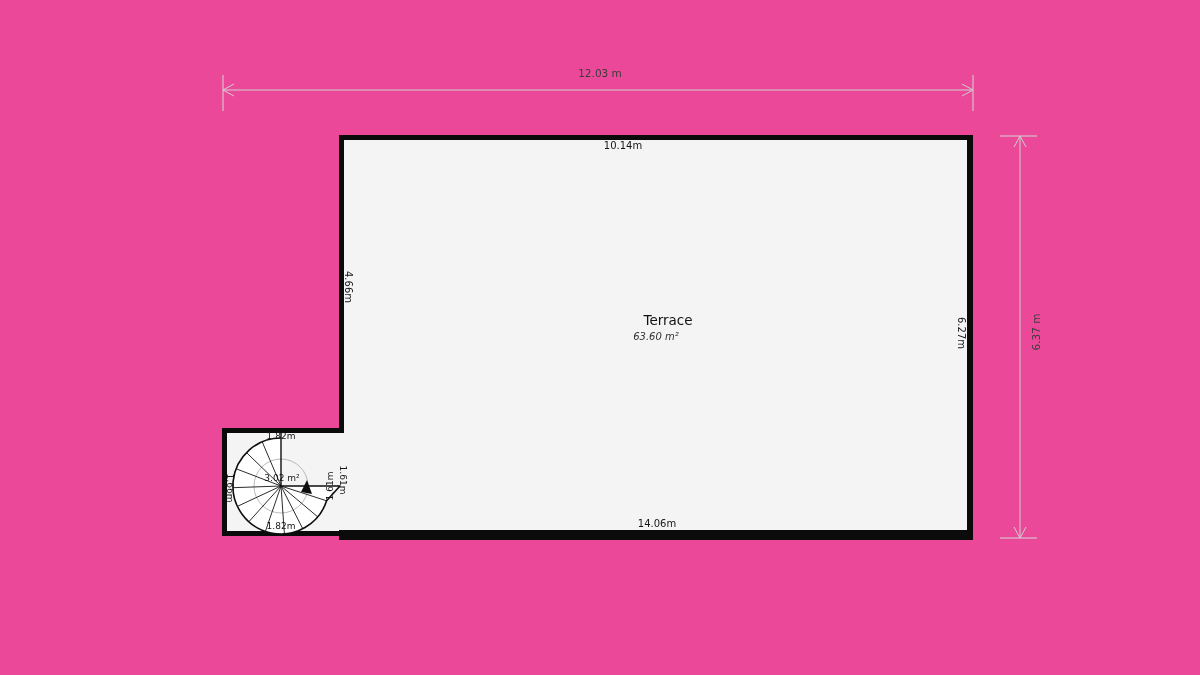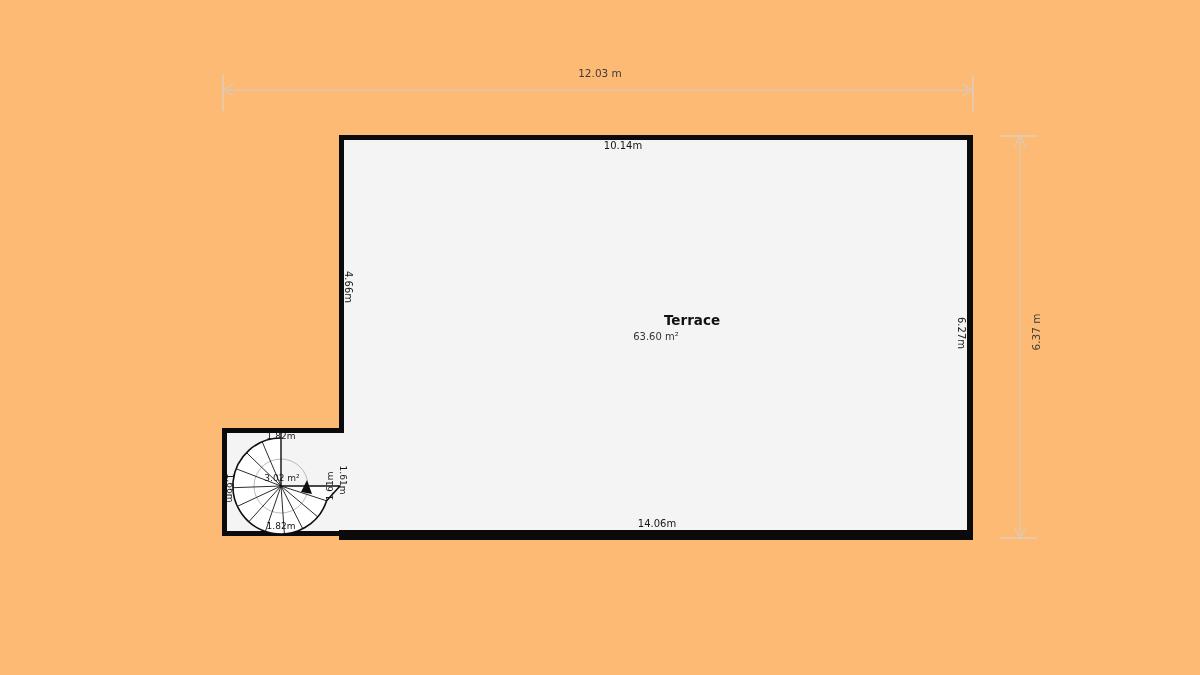--- a/index.html
+++ b/index.html
@@ -1,17 +1,17 @@
 <!DOCTYPE html>
 <html><head>
 <meta charset="utf-8">
 <style>
   html,body { margin:0; padding:0; background:#fff; }
   .canvas {
-    position:relative; width:1200px; height:675px; background:#fdba74;
+    position:relative; width:1200px; height:675px; background:#ec4899;
     font-family:"DejaVu Sans", sans-serif; overflow:hidden;
   }
   .fill { position:absolute; background:#f4f4f4; z-index:1; }
   .wall { position:absolute; background:#0b0b0b; z-index:3; }
   .lbl  { position:absolute; transform:translate(-50%,-50%); white-space:nowrap;
           font-size:10px; color:#161616; z-index:5; }
   .lbl.rot90  { transform:translate(-50%,-50%) rotate(90deg); }
   .lbl.rotm90 { transform:translate(-50%,-50%) rotate(-90deg); }
   .dim-lbl { position:absolute; transform:translate(-50%,-50%); white-space:nowrap;
              font-size:10.5px; color:#3c3c3c; z-index:5; }
@@ -55,22 +55,22 @@
   <div class="wall" style="left:339px; top:135px; width:5px; height:298px;"></div>
 
   <div class="wall" style="left:222px; top:428px; width:122px; height:5px;"></div>
   <div class="wall" style="left:222px; top:428px; width:5px; height:108px;"></div>
   <div class="wall" style="left:222px; top:531px; width:122px; height:5px;"></div>
 
   <div class="lbl" style="left:623px; top:145px;">10.14m</div>
   <div class="lbl" style="left:657px; top:523px;">14.06m</div>
   <div class="lbl rot90" style="left:348px; top:287px;">4.66m</div>
   <div class="lbl rot90" style="left:961px; top:333px;">6.27m</div>
-  <div class="title" style="left:692px; top:320px;font-weight:bold;">Terrace</div>
-  <div class="area" style="left:656px; top:336px;">63.60 m²</div>
+  <div class="title" style="left:668px; top:320px;">Terrace</div>
+  <div class="area" style="left:656px; top:336px;font-style:italic;">63.60 m²</div>
 
   <svg class="stairsvg" style="left:222px; top:428px;" width="122" height="110" viewBox="0 0 122 110">
 
     <path d="M 59 10 A 48 48 0 1 0 104.6 72.8 L 118 58 L 59 58 Z" fill="#ffffff" stroke="none"></path>
 
     <text x="60" y="53" text-anchor="middle" font-size="9" fill="#222" font-family="DejaVu Sans, sans-serif">3.02 m²</text>
 
     <circle cx="59" cy="58" r="27" fill="none" stroke="#a9a9a9" stroke-width="0.8"></circle>
 
     <g stroke="#141414" stroke-width="0.9">

